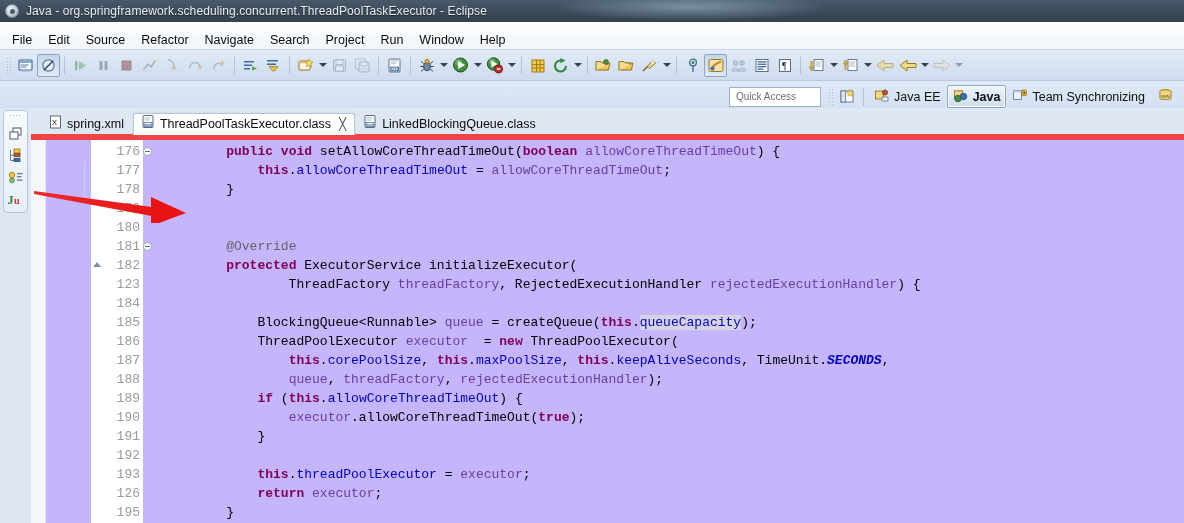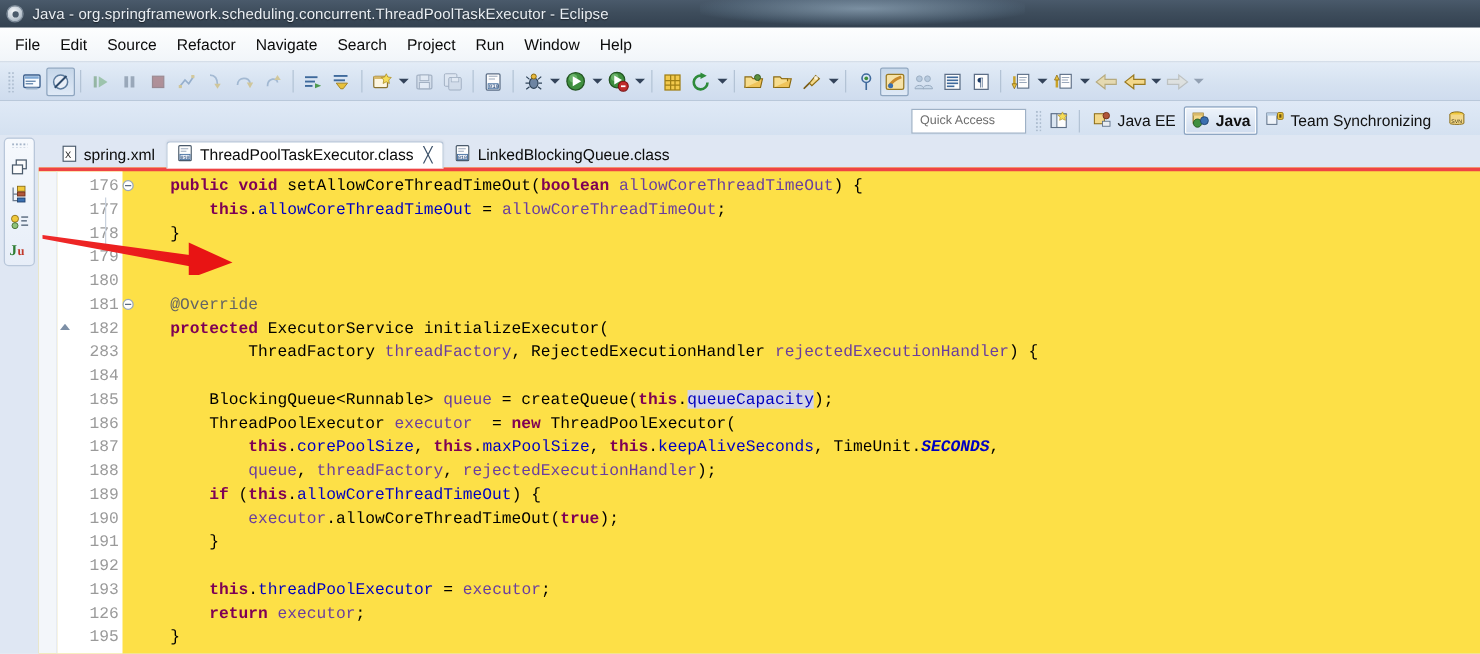--- a/index.html
+++ b/index.html
@@ -47,21 +47,21 @@
     white-space: nowrap; letter-spacing: .1px;
     text-shadow: 0 1px 1px rgba(0,0,0,.55);
     z-index: 2;
   }
 
   
   .menubar {
     height: 28px;
     background: linear-gradient(to bottom, #fdfefe 0%, #f1f5f9 100%);
     border-bottom: 1px solid #cdd8e4;
-    display: flex; align-items: center;
+    display: flex; align-items: flex-end;
     padding-left: 4px;
   }
   .menu-item {
     font-size: 12.5px; color: #0a0a0a;
     padding: 2px 8px; cursor: default; white-space: nowrap;
   }
 
   
   .toolbar {
     height: 31px;
@@ -189,24 +189,25 @@
     background: #ffffff;
     border-color: #b7c6d8; border-bottom-color: #fff;
     box-shadow: 0 -1px 2px rgba(0,0,0,.05);
   }
   .etab-close {
     font-size: 12px; color: #3b5068; margin-left: 3px;
     line-height: 1;
   }
   .code-wrap {
     flex: 1 1 auto; display: flex;
-    background: #fde047;
-    border-top: 3px solid #ef4444;
+    background: #c4b5fd;
+    border-top: 6px solid #ef4444;
     position: relative;
     overflow: hidden;
+    gap: 45px;
   }
   .mrk-col {
     width: 15px; flex: 0 0 15px;
     background: #f3f6fa;
     border-right: 1px solid #e3e8ef;
   }
   .gutter {
     width: 52px; flex: 0 0 52px;
     background: #ffffff;
     text-align: right;
@@ -730,21 +731,21 @@
       <div class="code-wrap">
         <div class="mrk-col"></div>
         <div class="gutter" id="gutter">
             <div class="ln">176<span class="fold"></span></div>
             <div class="ln">177</div>
             <div class="ln">178</div>
             <div class="ln">179</div>
             <div class="ln">180</div>
             <div class="ln">181<span class="fold"></span></div>
             <div class="ln">182<span class="ovr-tri"></span></div>
-            <div class="ln">283</div>
+            <div class="ln">123</div>
             <div class="ln">184</div>
             <div class="ln">185</div>
             <div class="ln">186</div>
             <div class="ln">187</div>
             <div class="ln">188</div>
             <div class="ln">189</div>
             <div class="ln">190</div>
             <div class="ln">191</div>
             <div class="ln">192</div>
             <div class="ln">193</div>

